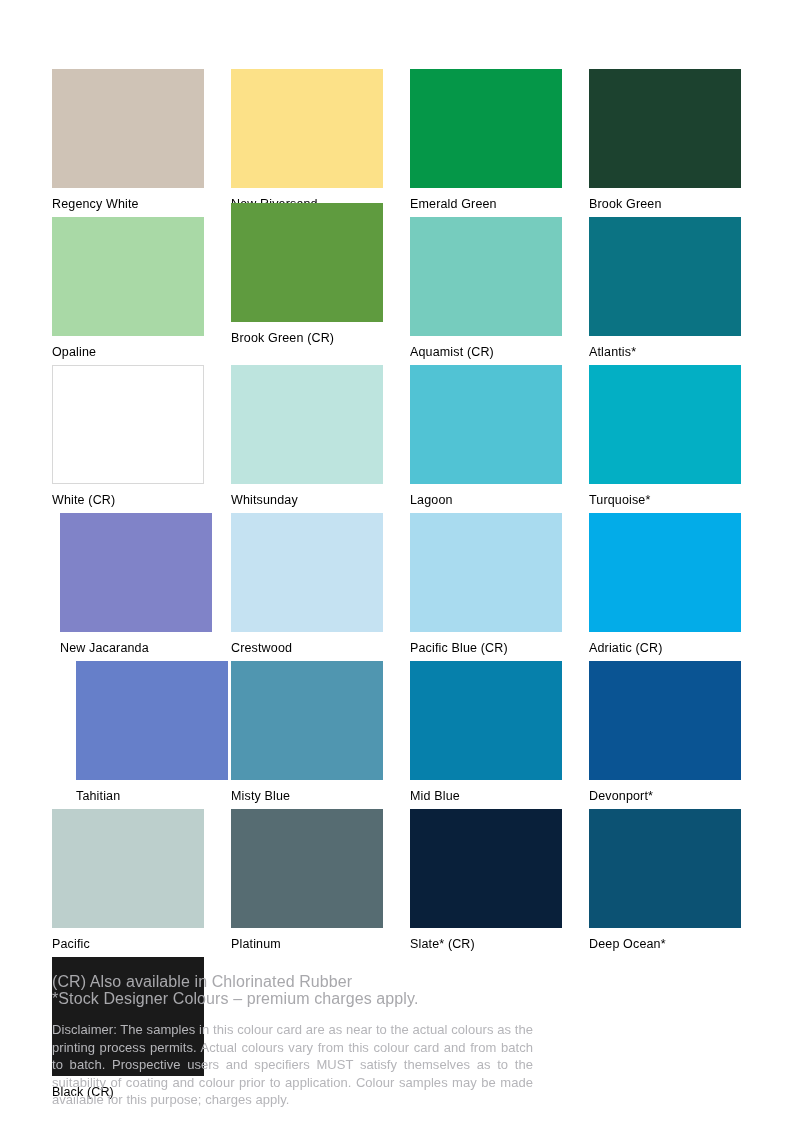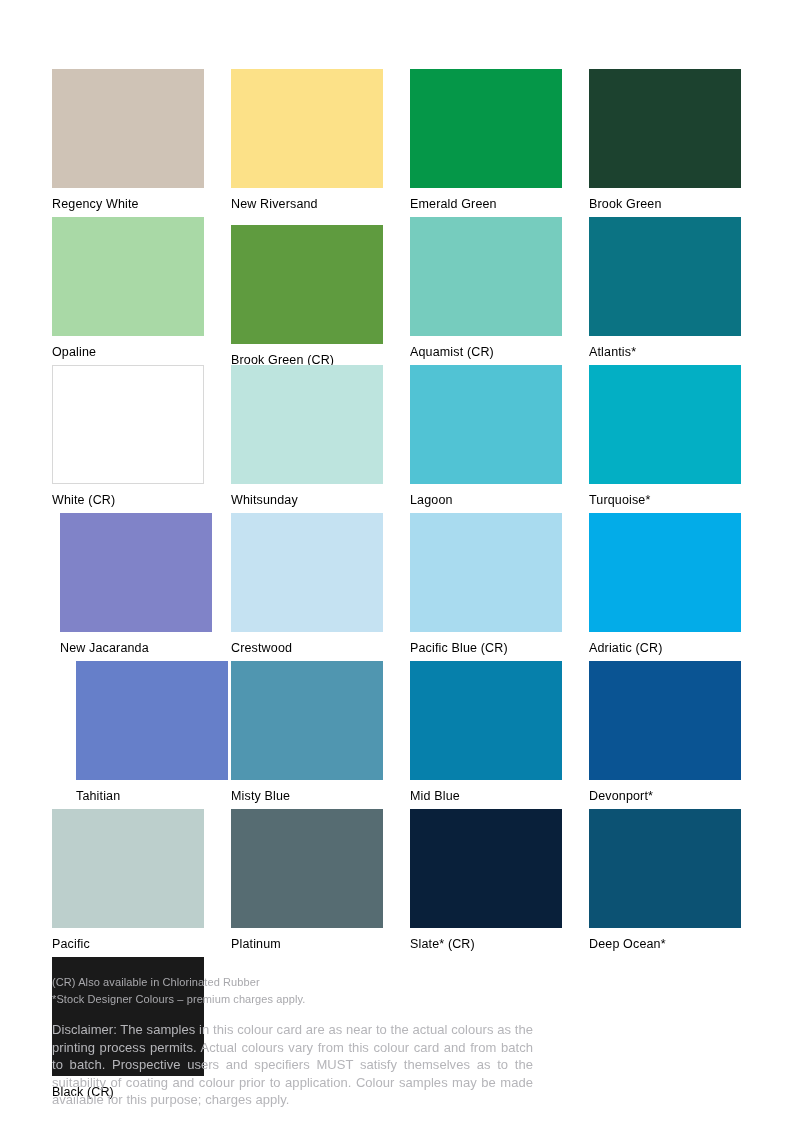--- a/index.html
+++ b/index.html
@@ -48,21 +48,21 @@
     line-height: 15px;
     color: #000000;
     letter-spacing: 0.15px;
     white-space: nowrap;
   }
   .footnotes {
     position: absolute;
     left: 52px;
     top: 974px;
     width: 500px;
-    font-size: 11px;
+    font-size: 16px;
     line-height: 16.5px;
     color: #a8a8ac;
     letter-spacing: 0.1px;
   }
   .footnote-line { display: block; }
   .disclaimer {
     position: absolute;
     left: 52px;
     top: 1021px;
     width: 481px;
@@ -92,21 +92,21 @@
         <span class="swatch-label">Emerald Green</span>
       </div>
       <div class="swatch-cell" style="left: 537px; top: 0px;">
         <div class="swatch-chip" style="background: rgb(28, 66, 47);"></div>
         <span class="swatch-label">Brook Green</span>
       </div>
       <div class="swatch-cell" style="left: 0px; top: 148px;">
         <div class="swatch-chip" style="background: rgb(169, 217, 166);"></div>
         <span class="swatch-label">Opaline</span>
       </div>
-      <div class="swatch-cell" style="left: 179px; top: 156px;">
+      <div class="swatch-cell" style="left: 179px; top: 134px;">
         <div class="swatch-chip" style="background: rgb(95, 155, 63);"></div>
         <span class="swatch-label">Brook Green (CR)</span>
       </div>
       <div class="swatch-cell" style="left: 358px; top: 148px;">
         <div class="swatch-chip" style="background: rgb(118, 204, 190);"></div>
         <span class="swatch-label">Aquamist (CR)</span>
       </div>
       <div class="swatch-cell" style="left: 537px; top: 148px;">
         <div class="swatch-chip" style="background: rgb(11, 115, 131);"></div>
         <span class="swatch-label">Atlantis*</span>

